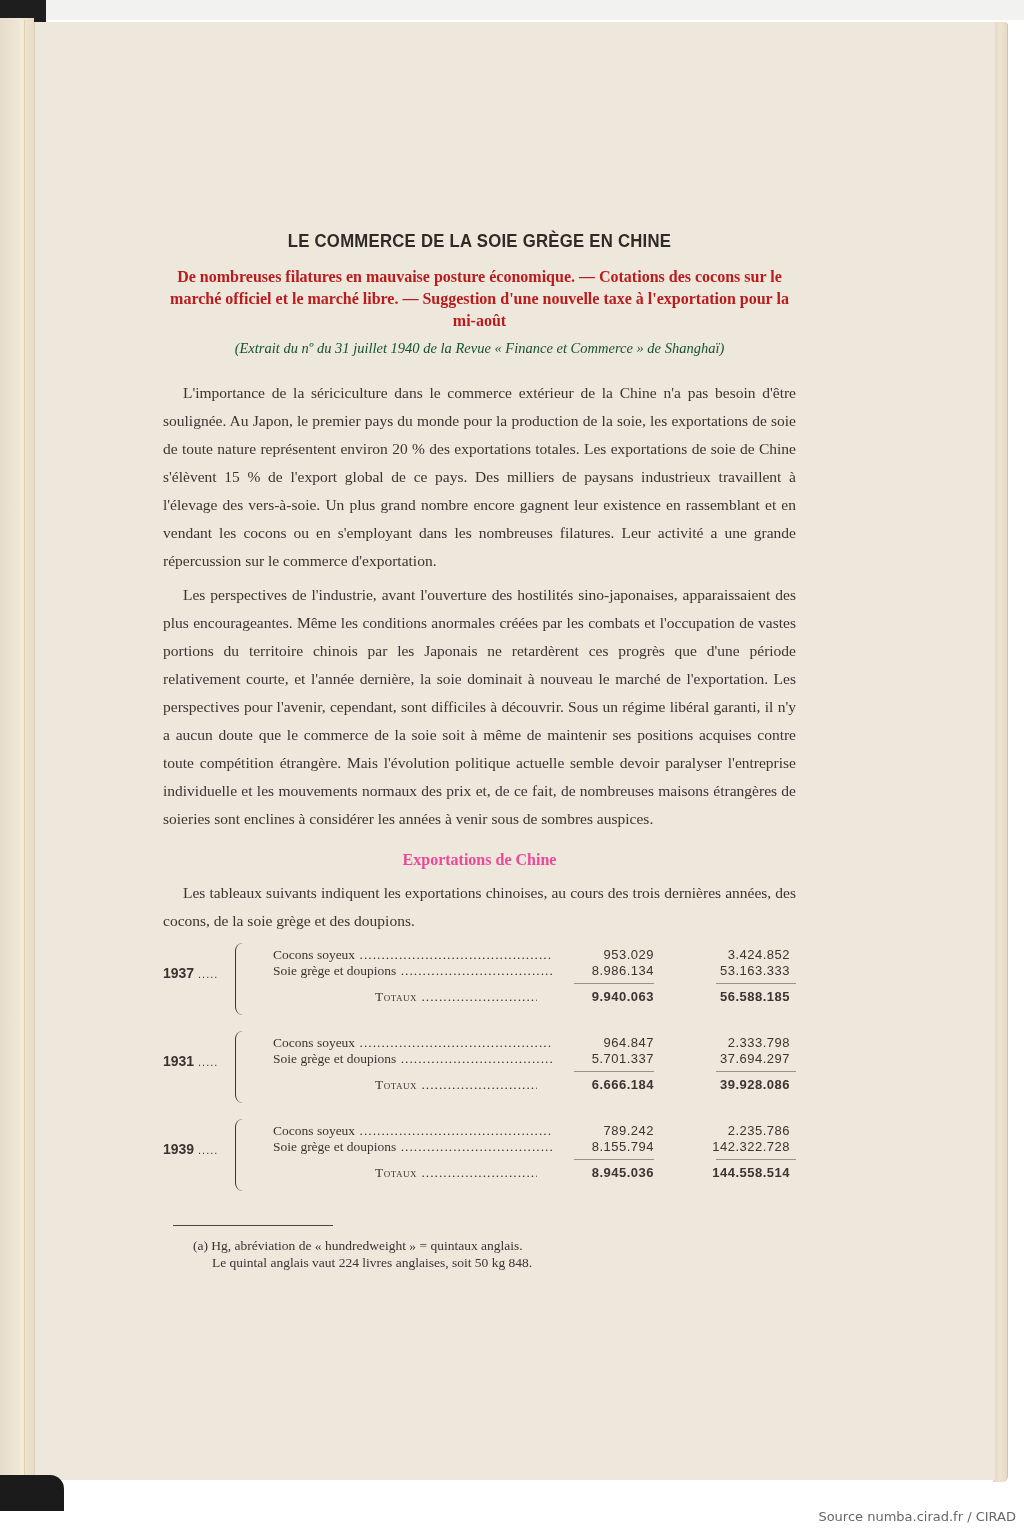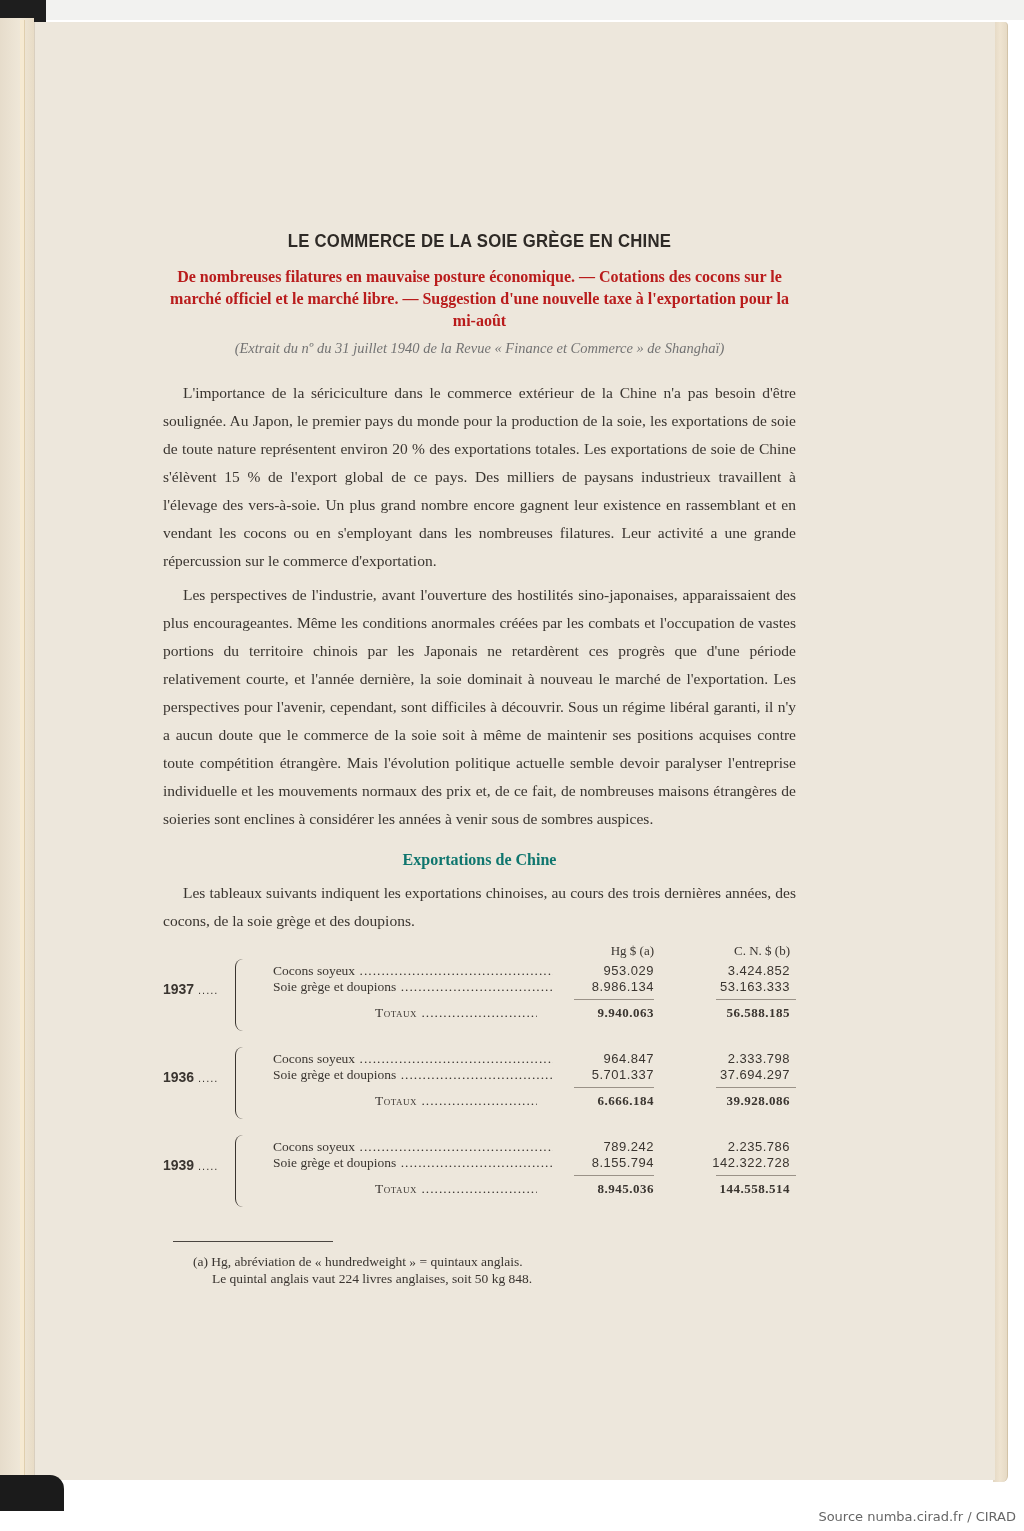--- a/index.html
+++ b/index.html
@@ -39,27 +39,27 @@
     .title {
       text-align: center; font-family: "Liberation Sans", sans-serif;
       font-size: 19px; letter-spacing: 0.3px; color: #2e2a26; margin: 0 0 14px 0;
       transform: scaleX(0.88); transform-origin: center;
     }
     .subtitle {
       text-align: center; font-weight: bold; font-size: 16px; line-height: 22px;
       color: #b91c1c; margin: 0 0 8px 0;
     }
     .source-line {
-      text-align: center; font-style: italic; font-size: 14.5px; color: #737373; margin: 0 0 22px 0;
+      text-align: center; font-style: italic; font-size: 14.5px; color: #14532d; margin: 0 0 22px 0;
     }
     .para {
       font-size: 15.5px; line-height: 28px; text-align: justify; text-indent: 20px; margin: 0 0 6px 0;
     }
     .section-title {
-      text-align: center; font-weight: bold; font-size: 16px; margin: 18px 0 10px 0; color: #0f766e;
+      text-align: center; font-weight: bold; font-size: 16px; margin: 18px 0 10px 0; color: #ec4899;
     }
 
     
     .table { position: relative; margin-top: 8px; font-size: 13.5px; }
     .col-head { position: relative; height: 16px; }
     .col-head span { position: absolute; top: 0; font-size: 13px; }
     .hg-head { right: 142px; }
     .cn-head { right: 6px; }
     .year-block { position: relative; height: 80px; margin-bottom: 8px; }
     .year-label {
@@ -71,21 +71,21 @@
       border-left: 1.5px solid #3a3530;
       border-radius: 8px 0 0 8px;
     }
     .row { position: absolute; left: 94px; right: 0; height: 16px; line-height: 16px; }
     .row .label { position: absolute; left: 16px; white-space: nowrap; overflow: hidden; width: 280px; }
     .row .label::after { content: " ................................................................"; letter-spacing: 1px; }
     .row .hg, .row .cn { position: absolute; font-family: "Liberation Sans", sans-serif; font-size: 13px; letter-spacing: 0.5px; }
     .row .hg { right: 142px; }
     .row .cn { right: 6px; }
     .row.total .label { left: 118px; width: 162px; font-variant: small-caps; letter-spacing: 0.5px; }
-    .row.total .hg, .row.total .cn { font-weight: bold; font-family: Liberation Serif, serif; }
+    .row.total .hg, .row.total .cn { font-weight: bold; }
     .rule { position: absolute; height: 1px; background: #9a9288; width: 80px; }
     .rule.hg-rule { right: 142px; }
     .rule.cn-rule { right: 0px; }
 
     .fn-rule { width: 160px; height: 1px; background: #4a4540; margin: 26px 0 10px 10px; }
     .footnotes { font-size: 13.5px; line-height: 16.5px; padding-left: 18px; }
     .fn { margin: 12px; }
     .fn .indent { padding-left: 19px; display: block; }
   </style>
 </head>
@@ -107,24 +107,20 @@
   <p class="subtitle">De nombreuses filatures en mauvaise posture économique. — Cotations des cocons sur le marché officiel et le marché libre. — Suggestion d'une nouvelle taxe à l'exportation pour la mi-août</p>
   <p class="source-line">(Extrait du nº du 31 juillet 1940 de la Revue « Finance et Commerce » de Shanghaï)</p>
 
   <p class="para">L'importance de la sériciculture dans le commerce extérieur de la Chine n'a pas besoin d'être soulignée. Au Japon, le premier pays du monde pour la production de la soie, les exportations de soie de toute nature représentent environ 20 % des exportations totales. Les exportations de soie de Chine s'élèvent 15 % de l'export global de ce pays. Des milliers de paysans industrieux travaillent à l'élevage des vers-à-soie. Un plus grand nombre encore gagnent leur existence en rassemblant et en vendant les cocons ou en s'employant dans les nombreuses filatures. Leur activité a une grande répercussion sur le commerce d'exportation.</p>
   <p class="para">Les perspectives de l'industrie, avant l'ouverture des hostilités sino-japonaises, apparaissaient des plus encourageantes. Même les conditions anormales créées par les combats et l'occupation de vastes portions du territoire chinois par les Japonais ne retardèrent ces progrès que d'une période relativement courte, et l'année dernière, la soie dominait à nouveau le marché de l'exportation. Les perspectives pour l'avenir, cependant, sont difficiles à découvrir. Sous un régime libéral garanti, il n'y a aucun doute que le commerce de la soie soit à même de maintenir ses positions acquises contre toute compétition étrangère. Mais l'évolution politique actuelle semble devoir paralyser l'entreprise individuelle et les mouvements normaux des prix et, de ce fait, de nombreuses maisons étrangères de soieries sont enclines à considérer les années à venir sous de sombres auspices.</p>
 
   <div class="section-title">Exportations de Chine</div>
   <p class="para">Les tableaux suivants indiquent les exportations chinoises, au cours des trois dernières années, des cocons, de la soie grège et des doupions.</p>
 
   <div class="table">
-    <div class="col-head">
-      <span class="hg-head">Hg $ (a)</span>
-      <span class="cn-head">C. N. $ (b)</span>
-    </div>
 
     <div class="year-block">
       <div class="year-label"><span>1937</span> <span class="year-dots">.....</span></div>
       <div class="brace"></div>
       <div class="row" style="top:4px">
         <span class="label">Cocons soyeux</span>
         <span class="hg">953.029</span>
         <span class="cn">3.424.852</span>
       </div>
       <div class="row" style="top:20px">
@@ -135,21 +131,21 @@
       <div class="rule hg-rule" style="top:40px"></div>
       <div class="rule cn-rule" style="top:40px"></div>
       <div class="row total" style="top:46px">
         <span class="label">Totaux</span>
         <span class="hg">9.940.063</span>
         <span class="cn">56.588.185</span>
       </div>
     </div>
 
     <div class="year-block">
-      <div class="year-label"><span>1936</span> <span class="year-dots">.....</span></div>
+      <div class="year-label"><span>1931</span> <span class="year-dots">.....</span></div>
       <div class="brace"></div>
       <div class="row" style="top:4px">
         <span class="label">Cocons soyeux</span>
         <span class="hg">964.847</span>
         <span class="cn">2.333.798</span>
       </div>
       <div class="row" style="top:20px">
         <span class="label">Soie grège et doupions</span>
         <span class="hg">5.701.337</span>
         <span class="cn">37.694.297</span>

